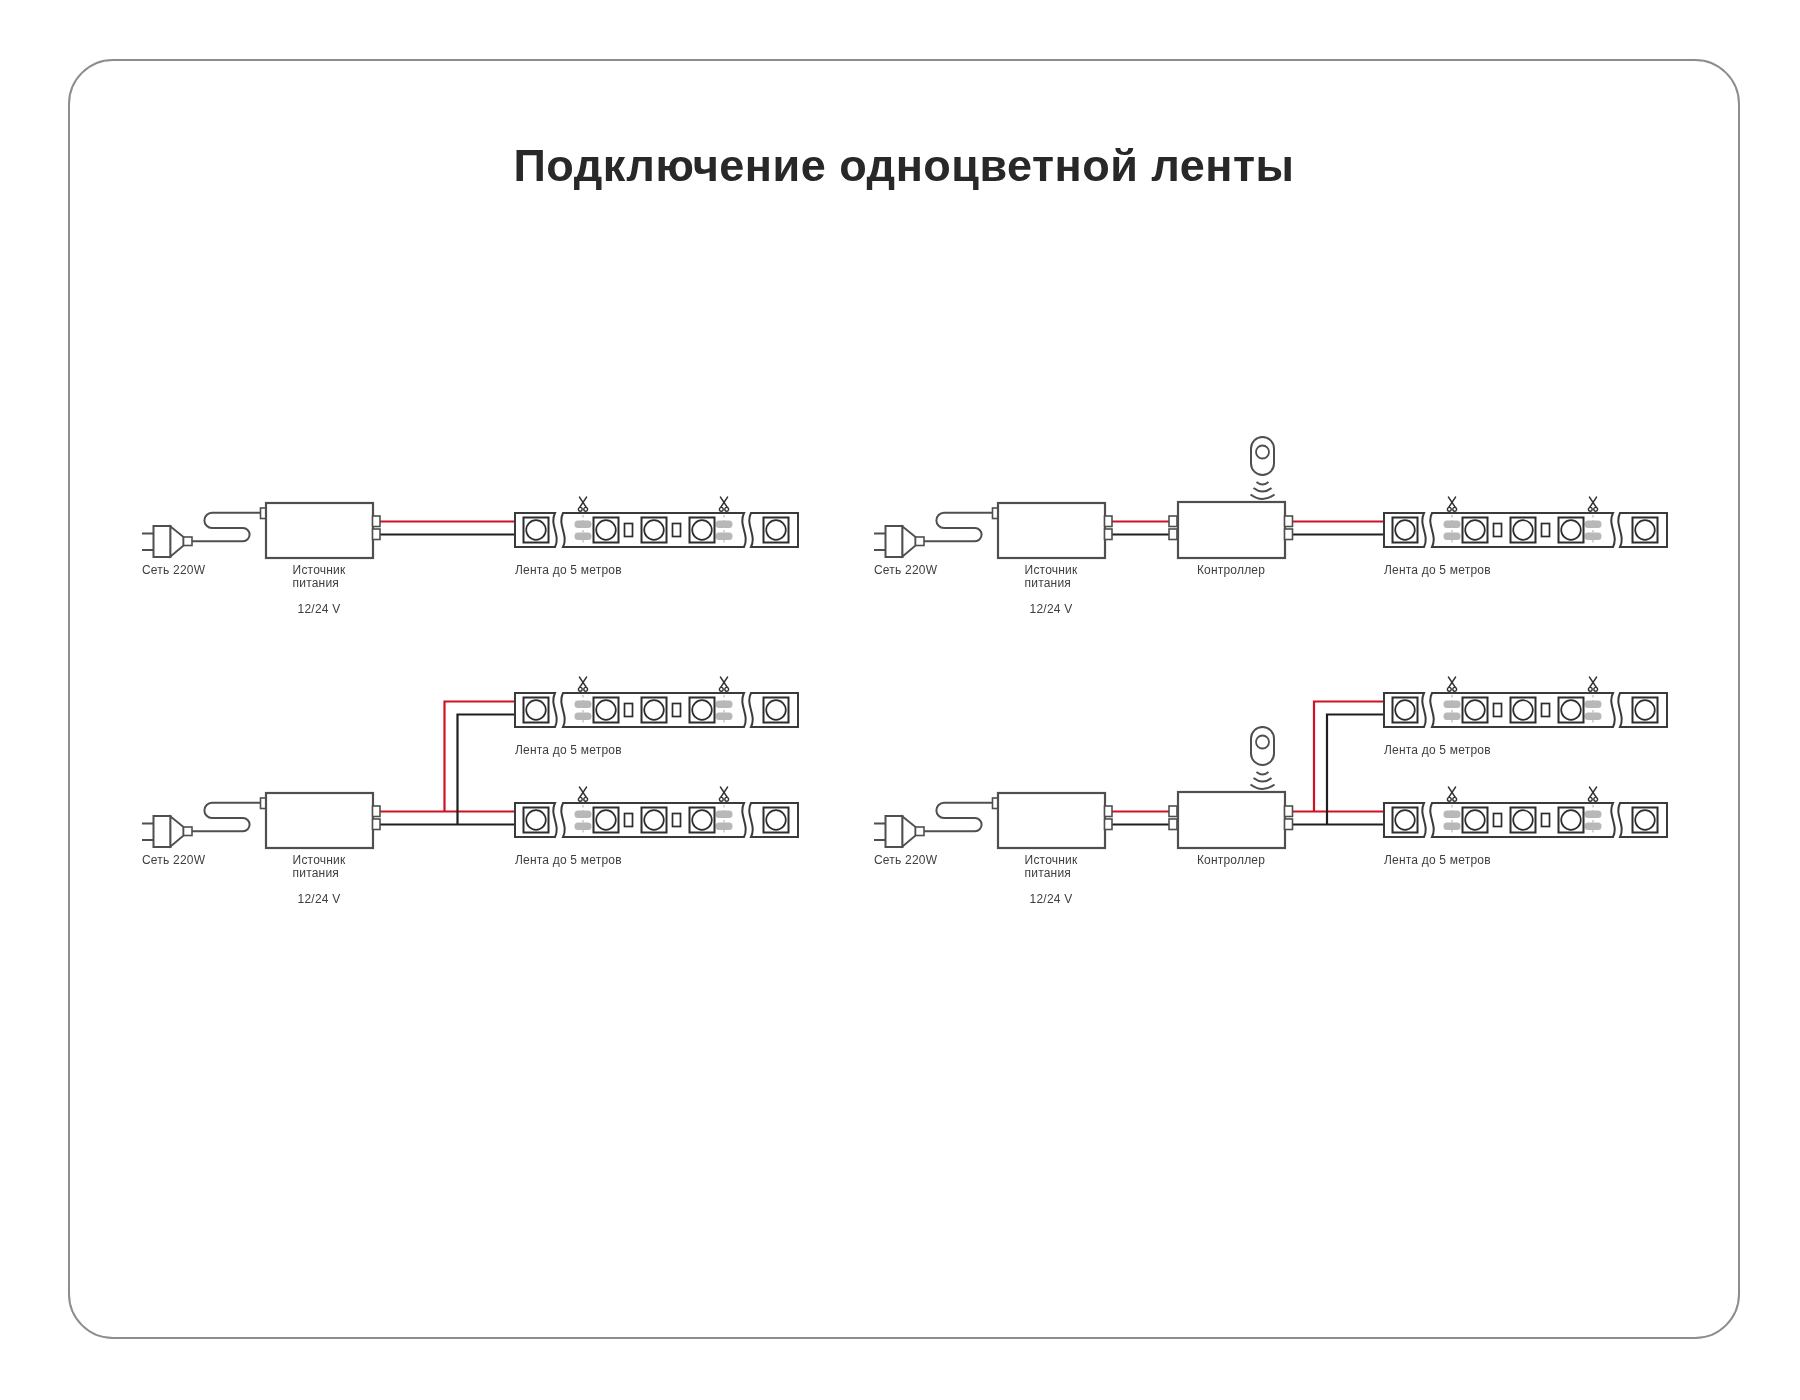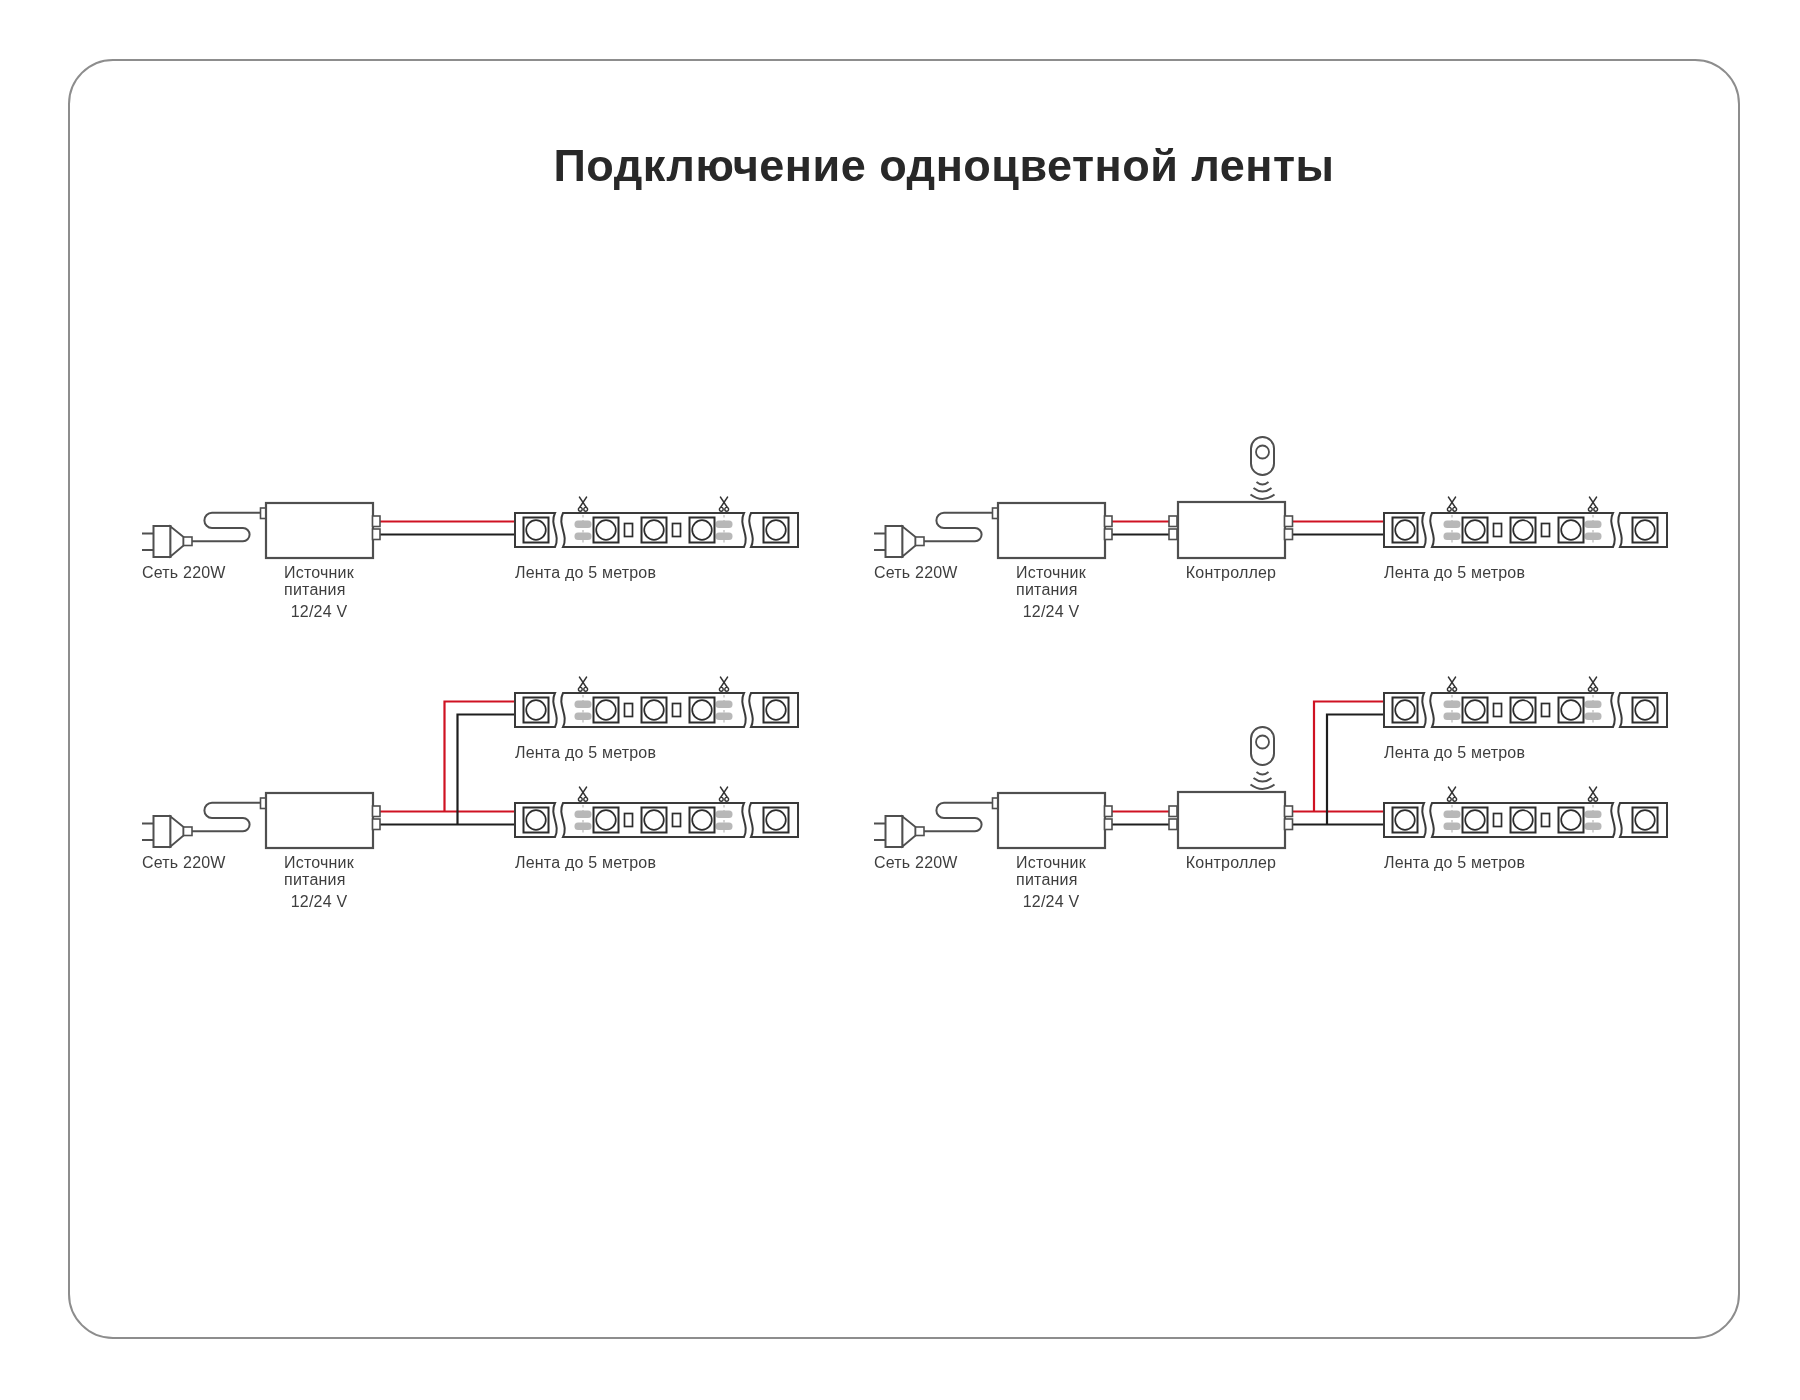--- a/index.html
+++ b/index.html
@@ -1,23 +1,23 @@
 <!DOCTYPE html>
 <html style="--positive-wire: #cf1222; --negative-wire: #1e1e1e; --outline: #4f4f4f; --strip-outline: #3a3a3a; --led-outline: #2d2d2d; --pad-fill: #b8b8b8; --border: #8d8d8d; --text: #3e3e3e; --title-text: #282828;"><head>
 <meta charset="utf-8">
 <style>
   html,body{margin:0;padding:0;background:#fff;}
   #page{position:relative;width:1800px;height:1400px;background:#fff;overflow:hidden;
         font-family:"Liberation Sans",sans-serif;}
   #frame{position:absolute;left:68px;top:59px;width:1668px;height:1276px;
          border:2px solid var(--border,#8d8d8d);border-radius:45px;}
   #title{position:absolute;left:68px;top:140px;width:1672px;text-align:center;
-         font-size:45px;font-weight:600;letter-spacing:.5px;color:var(--title-text,#282828);padding-left:40px;}
+         font-size:45px;font-weight:600;letter-spacing:.5px;color:var(--title-text,#282828);}
   svg#diagram{position:absolute;left:0;top:0;width:1800px;height:1400px;}
-  .lbl{position:absolute;font-size:16px;line-height:1.07;letter-spacing:.2px;
+  .lbl{position:absolute;font-size:12px;line-height:1.07;letter-spacing:.2px;
        color:var(--text,#3e3e3e);white-space:nowrap;}
   .lbl.center{transform:translateX(-50%);text-align:left;}
   .lbl span{display:block;}
   
   .outline{stroke:var(--outline,#4f4f4f);fill:#fff;}
   .cable{stroke:var(--outline,#4f4f4f);fill:none;stroke-width:2;}
   .wire-red{stroke:var(--positive-wire,#cf1222);stroke-width:2.2;fill:none;}
   .wire-black{stroke:var(--negative-wire,#1e1e1e);stroke-width:2.2;fill:none;}
   .strip-body{stroke:var(--strip-outline,#3a3a3a);stroke-width:2;fill:#fff;}
   .led-sq{stroke:var(--led-outline,#2d2d2d);stroke-width:2;fill:#fff;}

